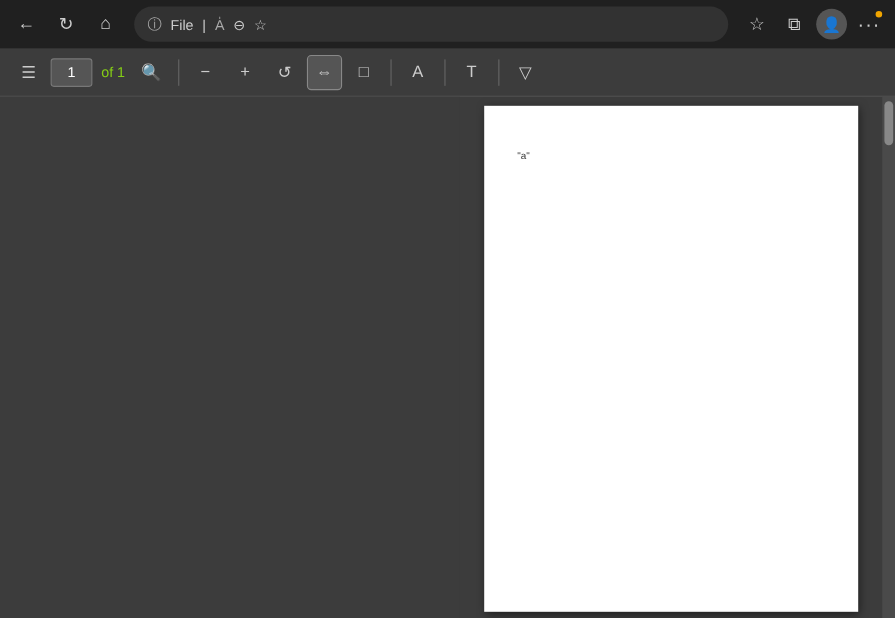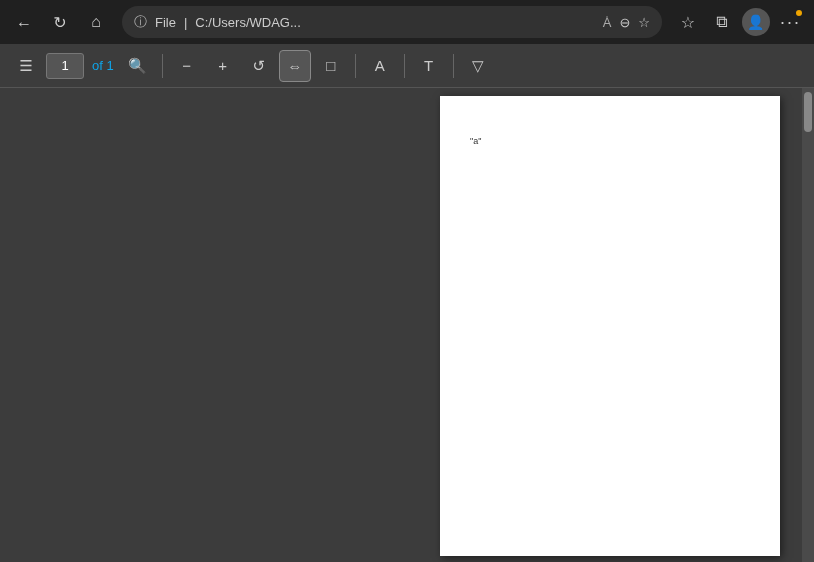--- a/index.html
+++ b/index.html
@@ -97,21 +97,21 @@
     .page-input {
       width: 38px; height: 26px;
       background: #555;
       border: 1px solid #777;
       border-radius: 3px;
       color: #fff;
       text-align: center;
       font-size: 13px;
     }
     .page-label {
-      color: #0ea5e9;
+      color: #84cc16;
       font-size: 13px;
       margin: 0 4px;
     }
     .divider {
       width: 1px; height: 24px;
       background: #666;
       margin: 0 4px;
     }
 
     
@@ -168,21 +168,20 @@
 <body>
 
 <div class="browser-topbar">
   <button class="nav-btn">←</button>
   <button class="nav-btn">↻</button>
   <button class="nav-btn">⌂</button>
   <div class="address-bar">
     <span class="info-icon">ⓘ</span>
     <span>File</span>
     <span>|</span>
-    <span class="address-text">C:/Users/WDAG...</span>
     <span style="font-size:13px;color:#aaa;">A̍</span>
     <span>⊖</span>
     <span>☆</span>
   </div>
   <div class="right-icons">
     <button class="icon-btn">
       <span>☆</span>
     </button>
     <button class="icon-btn">
       <span>⧉</span>

